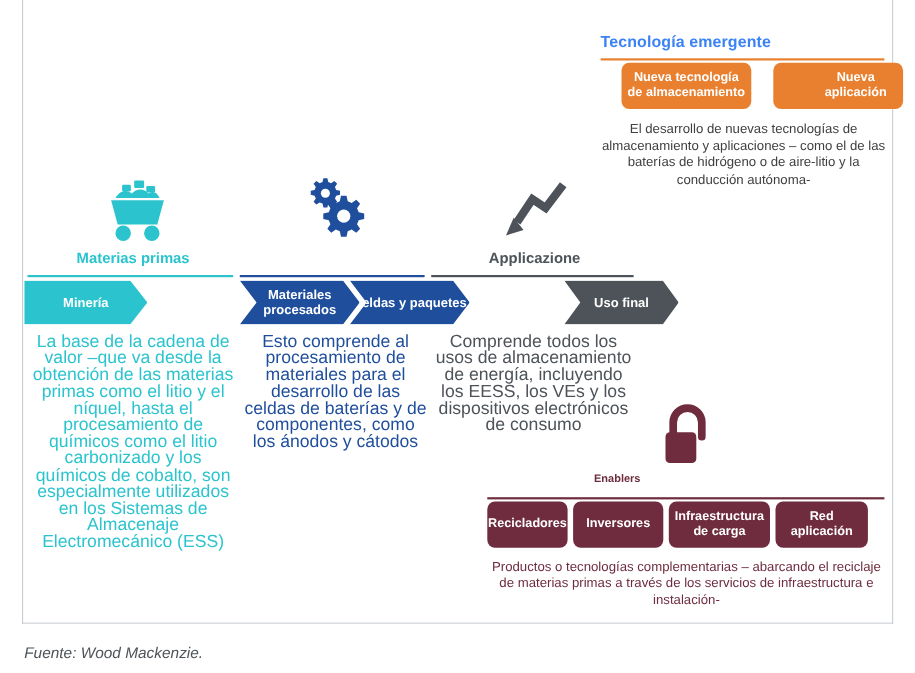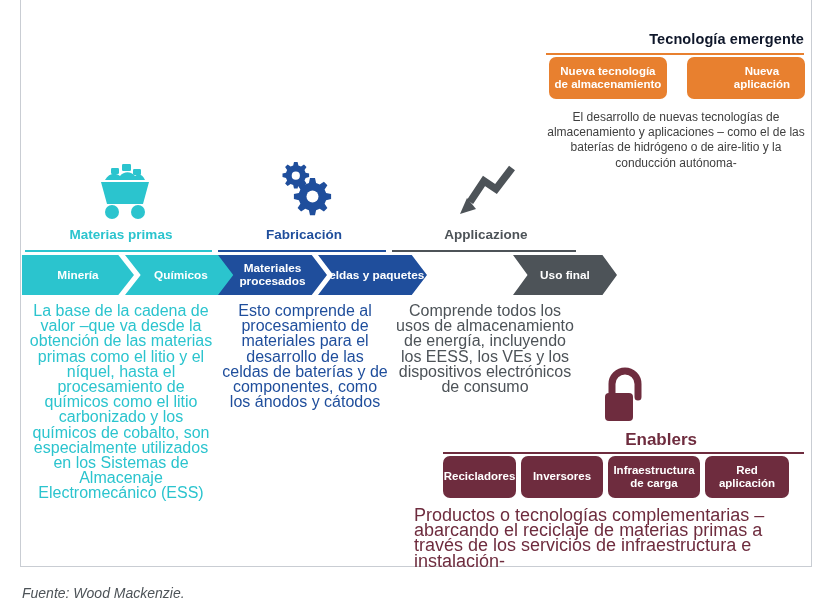--- a/index.html
+++ b/index.html
@@ -35,32 +35,32 @@
     top: 0;
     width: 832px;
     height: 612px;
   }
 
   .abs { position: absolute; }
 
   
   #emerging-title {
     left: 546px; top: 31px; width: 258px;
-    text-align: right;
+    text-align: left;
     font-size: 14.5px;
     font-weight: bold;
-    color: #0f172a;
+    color: #3b82f6;
     letter-spacing: 0.1px;
   }
   #emerging-rule {
     left: 546px; top: 53px; width: 258px; height: 2px;
     background: #E8802F;
   }
   #emerging-pills {
-    left: 549px; top: 57px; width: 256px;
+    left: 565px; top: 57px; width: 256px;
     display: flex;
     gap: 20px;
   }
   .pill {
     border-radius: 7px;
     color: #ffffff;
     font-weight: bold;
     font-size: 11.5px;
     line-height: 13.5px;
     text-align: center;
@@ -148,45 +148,46 @@
     font-size: 16px;
     line-height: 15.2px;
   }
   #desc-raw  { left: 28px;  top: 303px; width: 186px; color: #2BC4CE; }
   #desc-manu { left: 222px; top: 303px; width: 166px; color: #1F4E9C; }
   #desc-app  { left: 392px; top: 303px; width: 186px; color: #4D5358; }
 
   
   #icon-enablers { left: 565px; top: 367px; width: 120px; height: 58px; }
   #enablers-title {
-    left: 527px; top: 430px; width: 170px;
-    text-align: right;
-    font-size: 17px;
+    left: 540px; top: 430px; width: 170px;
+    text-align: left;
+    font-size: 10px;
     font-weight: bold;
     color: #6E2C3E;
   }
   #enablers-rule {
     left: 443px; top: 452px; width: 361px; height: 2px;
     background: #6E2C3E;
   }
   #enablers-pills {
     left: 443px; top: 456px; width: 361px;
     display: flex;
     gap: 5px;
   }
   .pill-maroon { background: #6E2C3E; }
   #pill-recicladores  { width: 73px; height: 42px; }
   #pill-inversores    { width: 82px; height: 42px; }
   #pill-infra         { width: 92px; height: 42px; }
   #pill-red           { width: 84px; height: 42px; }
 
   #enablers-desc {
-    left: 414px; top: 508px; width: 368px;
+    left: 440px; top: 508px; width: 368px;
+    text-align: center;
     color: #6E2C3E;
-    font-size: 18px;
+    font-size: 12px;
     line-height: 15.2px;
   }
 
   
   #source-note {
     left: 22px; top: 585px;
     font-size: 14px;
     font-style: italic;
     color: #4D5358;
   }
@@ -234,37 +235,35 @@
       <g fill="#1F4E9C">
 
         <path d="M22 2 l3.6 0 .8 3.5 2.6 1.1 3-2 2.5 2.5 -2 3 1.1 2.6 3.5 .8 0 3.6 -3.5 .8 -1.1 2.6 2 3 -2.5 2.5 -3-2 -2.6 1.1 -.8 3.5 -3.6 0 -.8-3.5 -2.6-1.1 -3 2 -2.5-2.5 2-3 -1.1-2.6 -3.5-.8 0-3.6 3.5-.8 1.1-2.6 -2-3 2.5-2.5 3 2 2.6-1.1 Z"></path>
         <circle cx="23.8" cy="15.7" r="4.1" fill="#ffffff"></circle>
 
         <path d="M38 18 l5 0 1.1 5 3.6 1.5 4.2-2.8 3.5 3.5 -2.8 4.2 1.5 3.6 5 1.1 0 5 -5 1.1 -1.5 3.6 2.8 4.2 -3.5 3.5 -4.2-2.8 -3.6 1.5 -1.1 5 -5 0 -1.1-5 -3.6-1.5 -4.2 2.8 -3.5-3.5 2.8-4.2 -1.5-3.6 -5-1.1 0-5 5-1.1 1.5-3.6 -2.8-4.2 3.5-3.5 4.2 2.8 3.6-1.5 Z"></path>
         <circle cx="40.5" cy="36.5" r="6" fill="#ffffff"></circle>
       </g>
     </svg>
   </div>
-  <div class="abs stage-label" id="label-manu">Fabricación</div>
   <div class="abs stage-rule" id="rule-manu"></div>
 
   <div class="abs icon-wrap" id="icon-app">
     <svg width="64" height="62" viewBox="0 0 64 62" aria-hidden="true">
       <g fill="none" stroke="#4D5358" stroke-width="7.5" stroke-linecap="butt" stroke-linejoin="miter">
         <polyline points="58,8 42,29 30,21 16,42"></polyline>
       </g>
       <polygon points="6,54 22,49 13,38" fill="#4D5358"></polygon>
     </svg>
   </div>
   <div class="abs stage-label" id="label-app">Applicazione</div>
   <div class="abs stage-rule" id="rule-app"></div>
 
   <div class="abs" id="chevron-bar">
     <div class="chev chev-first chev-teal" id="chev-0">Minería</div>
-    <div class="chev chev-teal" id="chev-1">Químicos</div>
     <div class="chev chev-blue" id="chev-2">Materiales procesados</div>
     <div class="chev chev-blue" id="chev-3">Celdas y paquetes</div>
     <div class="chev chev-gray" id="chev-5">Uso final</div>
   </div>
 
   <div class="abs col-desc" id="desc-raw">La base de la cadena de valor –que va desde la obtención de las materias primas como el litio y el níquel, hasta el procesamiento de químicos como el litio carbonizado y los químicos de cobalto, son especialmente utilizados en los Sistemas de Almacenaje Electromecánico (ESS)</div>
   <div class="abs col-desc" id="desc-manu">Esto comprende al procesamiento de materiales para el desarrollo de las celdas de baterías y de componentes, como los ánodos y cátodos</div>
   <div class="abs col-desc" id="desc-app">Comprende todos los usos de almacenamiento de energía, incluyendo los EESS, los VEs y los dispositivos electrónicos de consumo</div>
 
   <div class="abs icon-wrap" id="icon-enablers">

